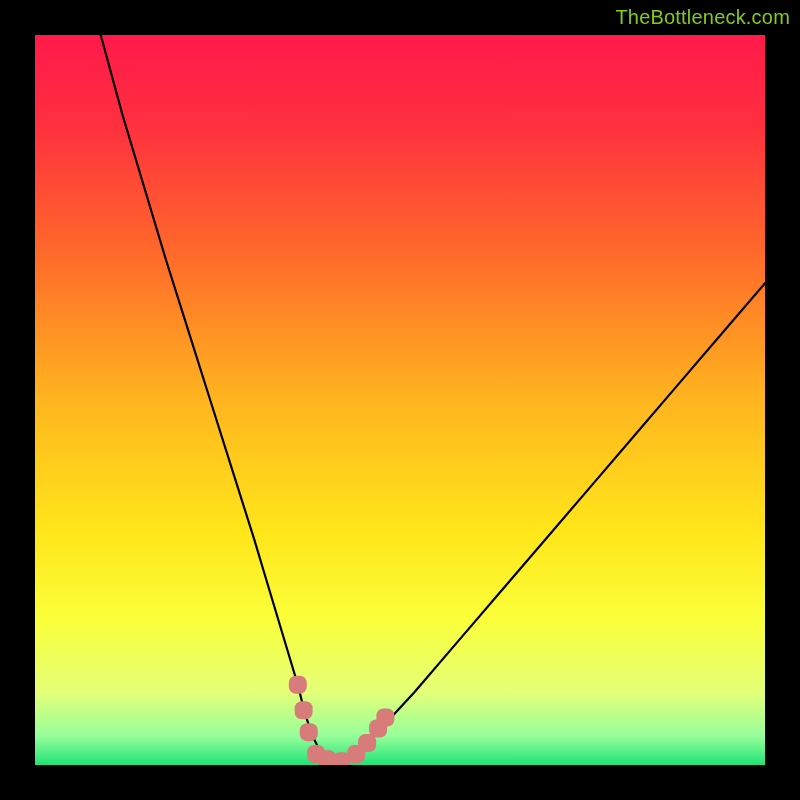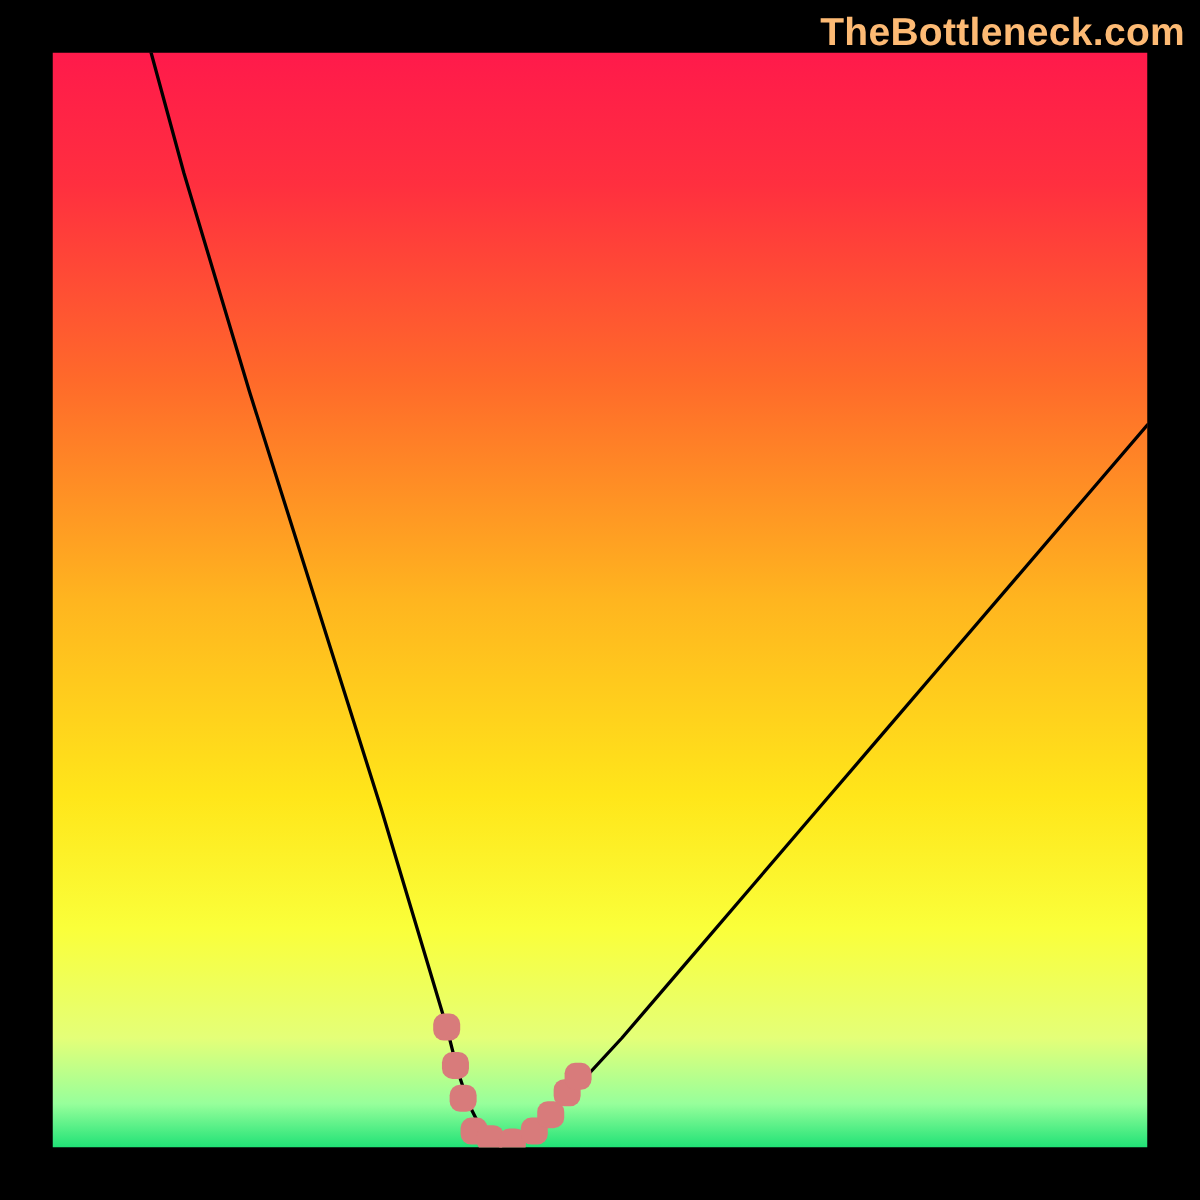--- a/index.html
+++ b/index.html
@@ -31,23 +31,23 @@
     left: 35px;
     top: 35px;
     width: 730px;
     height: 730px;
     pointer-events: none;
   }
   .watermark {
     position: absolute;
     top: 6px;
     right: 10px;
-    color: #fdba74;
-    font-size: 26px;
-    font-weight: 700;
+    color: #84cc16;
+    font-size: 20px;
+    font-weight: 400;
     letter-spacing: 0.2px;
   }
 </style>
 </head>
 <body>
 
 <div class="frame">
 
   <div class="plot-area">
     <svg width="730" height="730" viewBox="0 0 730 730" preserveAspectRatio="none">

